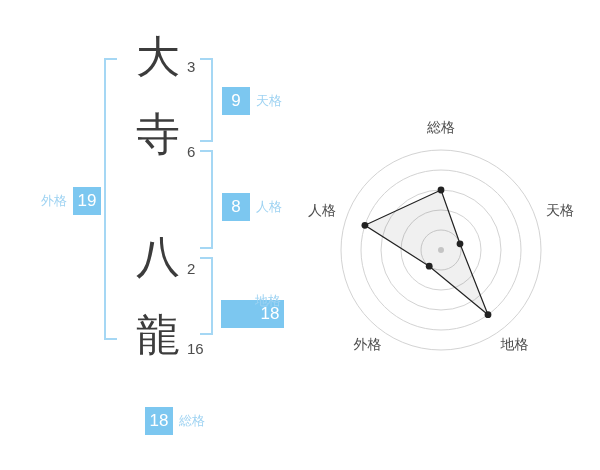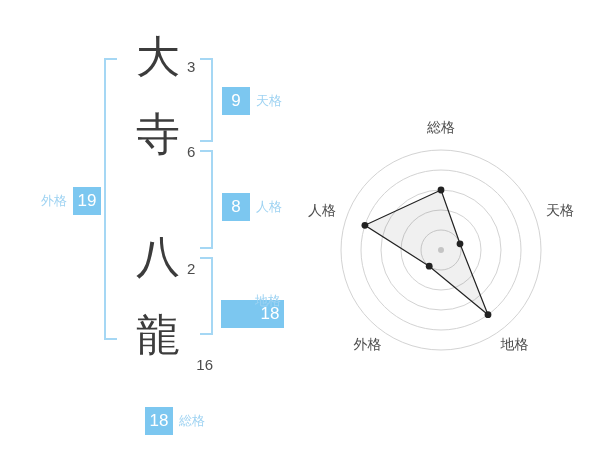--- a/index.html
+++ b/index.html
@@ -31,21 +31,21 @@
     position: absolute;
     left: 187px;
     width: 26px;
     font-size: 15px;
     line-height: 16px;
     color: #4d4d4d;
   }
   .stroke-0 { top: 59px; }
   .stroke-1 { top: 144px; }
   .stroke-2 { top: 261px; }
-  .stroke-3 { top: 357px; text-align: right; }
+  .stroke-3 { top: 341px; }
 
   
   .bracket {
     position: absolute;
     width: 11px;
     border: 0 solid #a5d7f4;
     border-top-width: 2px;
     border-bottom-width: 2px;
   }
   .bracket-outer { left: 104px; top: 58px; height: 278px; border-left-width: 2px; }

